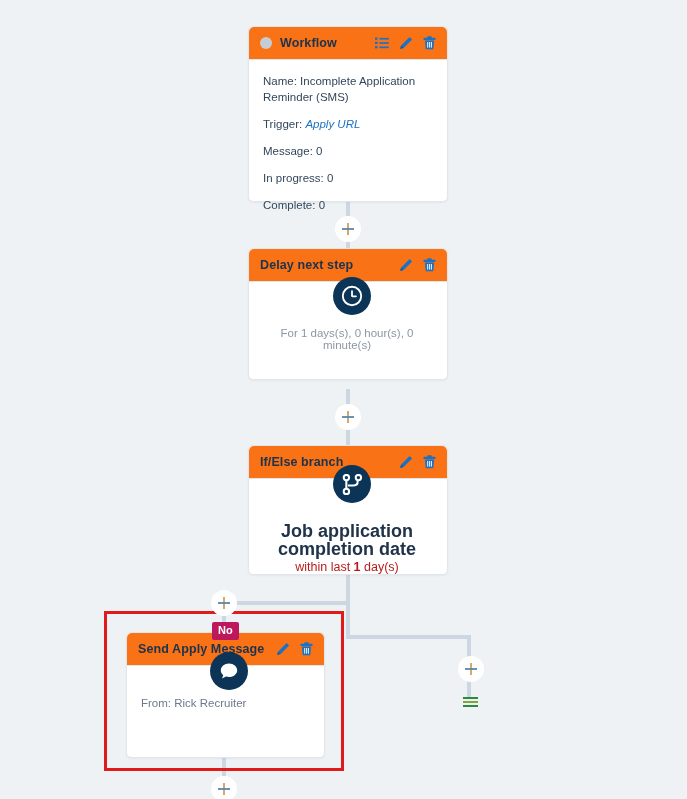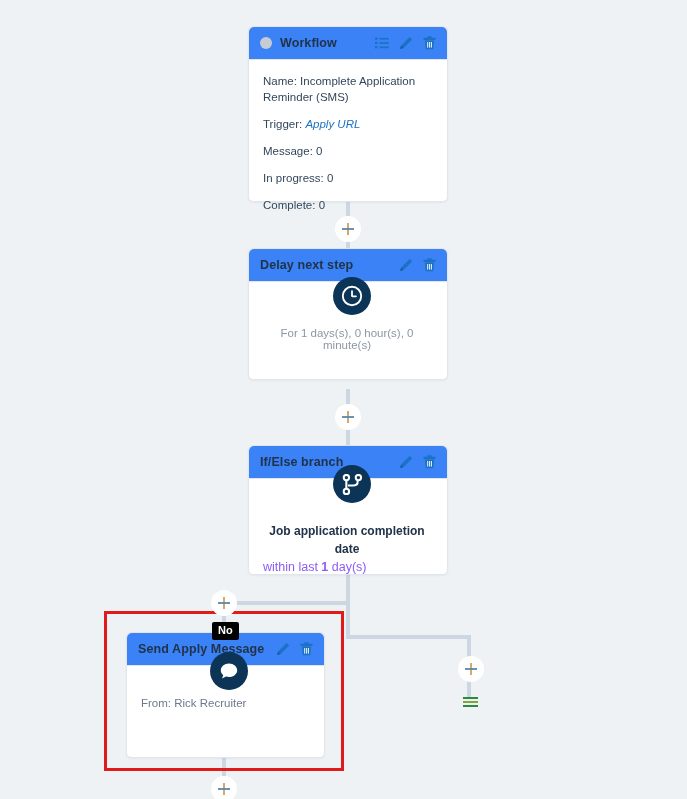--- a/index.html
+++ b/index.html
@@ -49,21 +49,21 @@
     position: absolute;
     background: #ffffff;
     border: 1px solid #e2e6ea;
     border-radius: 5px;
     box-sizing: border-box;
     z-index: 4;
     box-shadow: 0 1px 2px rgba(22,45,70,.05);
   }
   .card-head {
     height: 33px;
-    background: #3b82f6;
+    background: #f97316;
     border-bottom: 1px solid #e2e6ea;
     border-radius: 5px 5px 0 0;
     display: flex;
     align-items: center;
     padding: 0 11px;
     box-sizing: border-box;
     position: relative;
   }
   .card-title {
     font-size: 12.5px;
@@ -129,48 +129,48 @@
   
   .delay-text {
     font-size: 11.5px;
     color: #8a97a5;
     text-align: center;
     margin-top: 32px;
   }
 
   
   .branch-main {
-    font-size: 12px;
+    font-size: 18px;
     font-weight: bold;
     color: #20334a;
     text-align: center;
     margin-top: 30px;
     line-height: 18px;
   }
   .branch-sub {
     font-size: 12.5px;
-    color: #8b5cf6;
-    text-align: left;
+    color: #b91c1c;
+    text-align: center;
     line-height: 18px;
   }
   .branch-sub b { font-weight: bold; }
 
   
   #selection-box {
     position: absolute;
     border: 3px solid #e01b1b;
     box-sizing: border-box;
     z-index: 3;
     background: transparent;
   }
 
   
   .branch-label {
     position: absolute;
-    background: #000000;
+    background: #be185d;
     color: #ffffff;
     font-size: 11px;
     font-weight: bold;
     padding: 3px 6px 4px 6px;
     border-radius: 2px;
     line-height: 11px;
     z-index: 8;
   }
 
   

